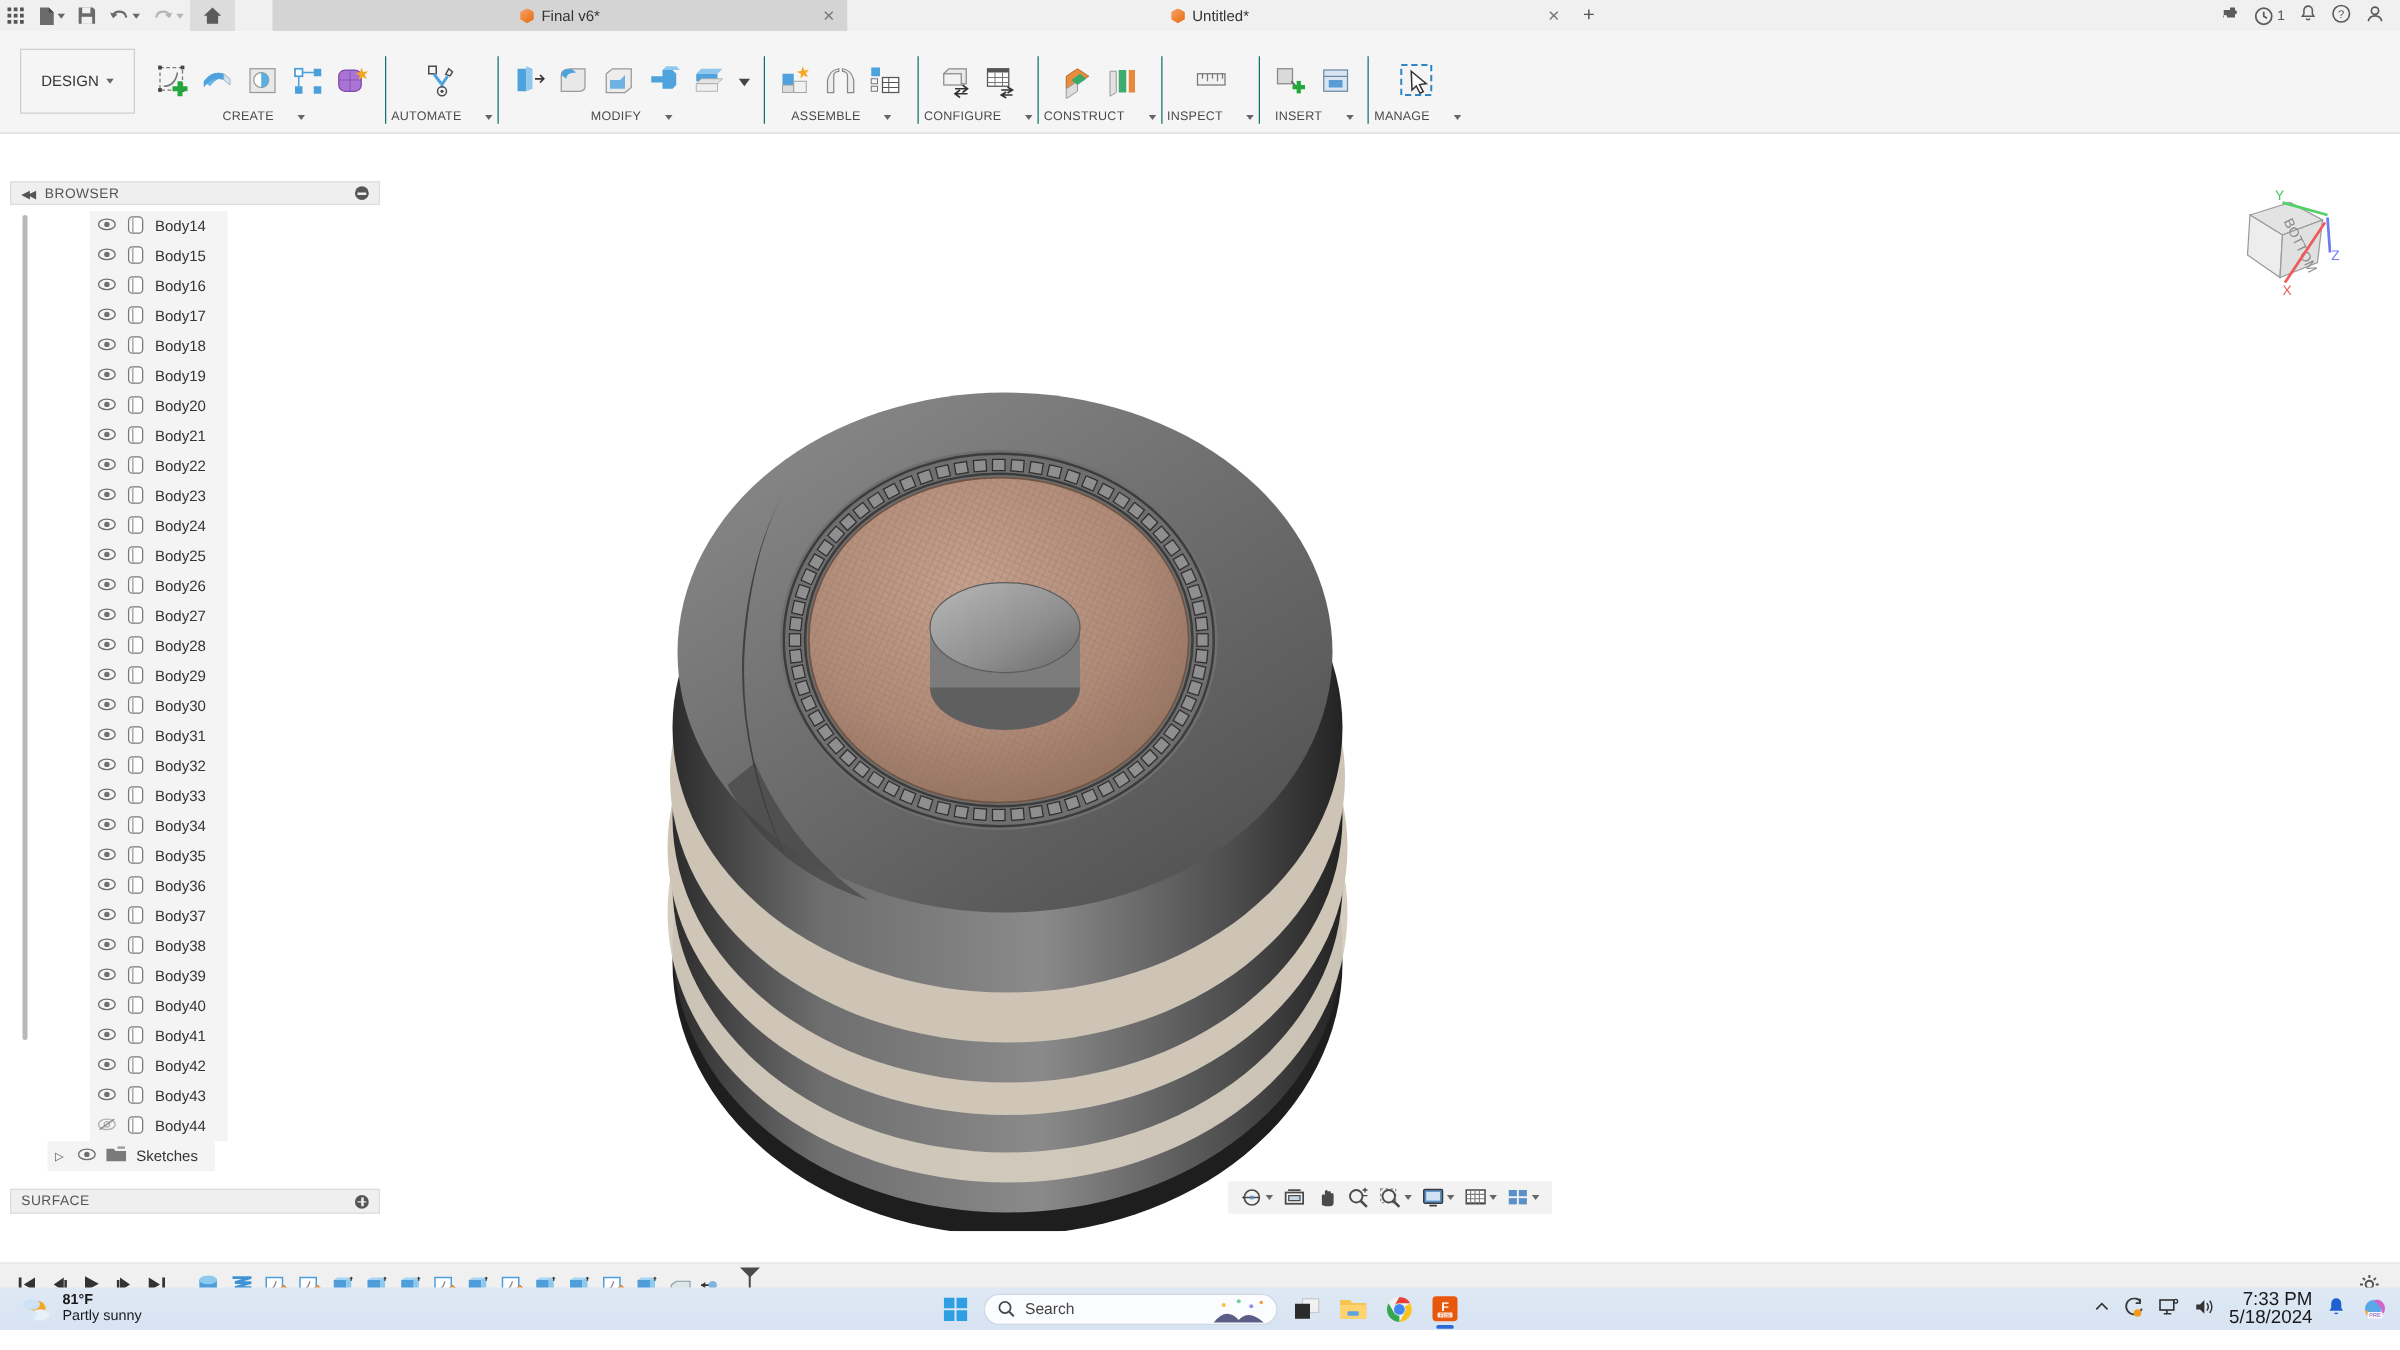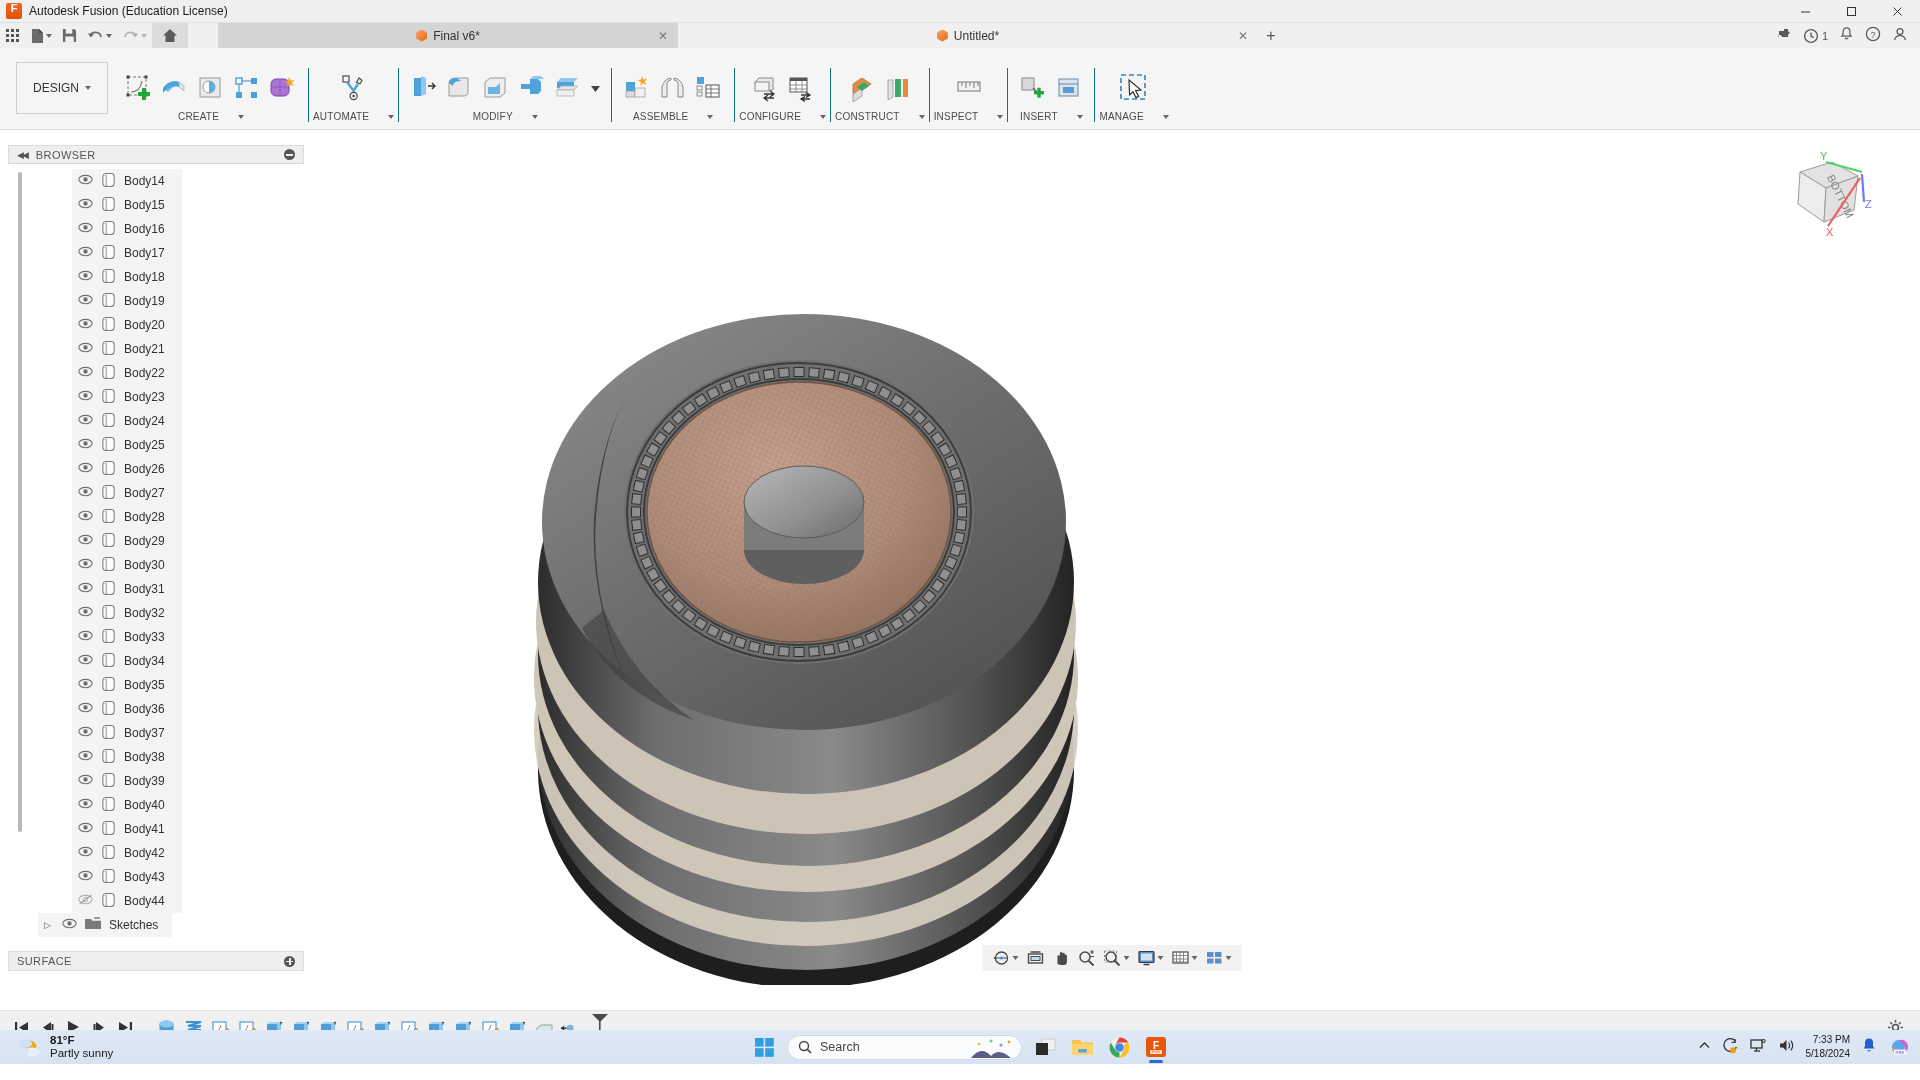--- a/index.html
+++ b/index.html
@@ -174,49 +174,27 @@
     width: 235px; height: 25px; border-radius: 13px; background: #fbfcfe; border: 1px solid #cfd8e6;
     display: flex; align-items: center; gap: 8px; padding: 0 10px; color: #444; font-size: 12.5px;
     position: relative; overflow: hidden;
   }
   .tb-icon { width: 28px; height: 28px; display: flex; align-items: center; justify-content: center; position: relative; }
   .tb-icon.active::after {
     content: ""; position: absolute; bottom: -2px; left: 7px; width: 14px; height: 3px;
     background: #2b6bd6; border-radius: 2px;
   }
   .tray { position: absolute; right: 10px; display: flex; align-items: center; gap: 11px; }
-  .clock { text-align: right; line-height: 14px; font-size: 10px; }
+  .clock { text-align: right; line-height: 14px; font-size: 15px; }
 </style>
 </head>
 <body>
 
 <div class="app">
 
-  <div class="titlebar">
-    <div class="logo"></div>
-    <div class="title">Autodesk Fusion (Education License)</div>
-    <div class="win-controls">
-      <div class="win-btn">
-        <svg width="11" height="11" viewBox="0 0 11 11">
-            <line x1="1" y1="6" x2="10" y2="6" stroke="#333" stroke-width="1"></line>
-          </svg>
-      </div>
-      <div class="win-btn">
-        <svg width="11" height="11" viewBox="0 0 11 11">
-            <rect x="1.5" y="1.5" width="8" height="8" fill="none" stroke="#333" stroke-width="1"></rect>
-          </svg>
-      </div>
-      <div class="win-btn close">
-        <svg width="11" height="11" viewBox="0 0 11 11">
-            <line x1="1.5" y1="1.5" x2="9.5" y2="9.5" stroke="#333" stroke-width="1"></line>
-            <line x1="9.5" y1="1.5" x2="1.5" y2="9.5" stroke="#333" stroke-width="1"></line>
-          </svg>
-      </div>
-    </div>
-  </div>
 
   <div class="qat">
     <div class="qat-item">
       <svg width="15" height="15" viewBox="0 0 15 15">
         <g fill="#555">
             <rect x="1" y="1" width="3" height="3"></rect>
             <rect x="6" y="1" width="3" height="3"></rect>
             <rect x="11" y="1" width="3" height="3"></rect>
         <rect x="1" y="6" width="3" height="3"></rect>
             <rect x="6" y="6" width="3" height="3"></rect>

